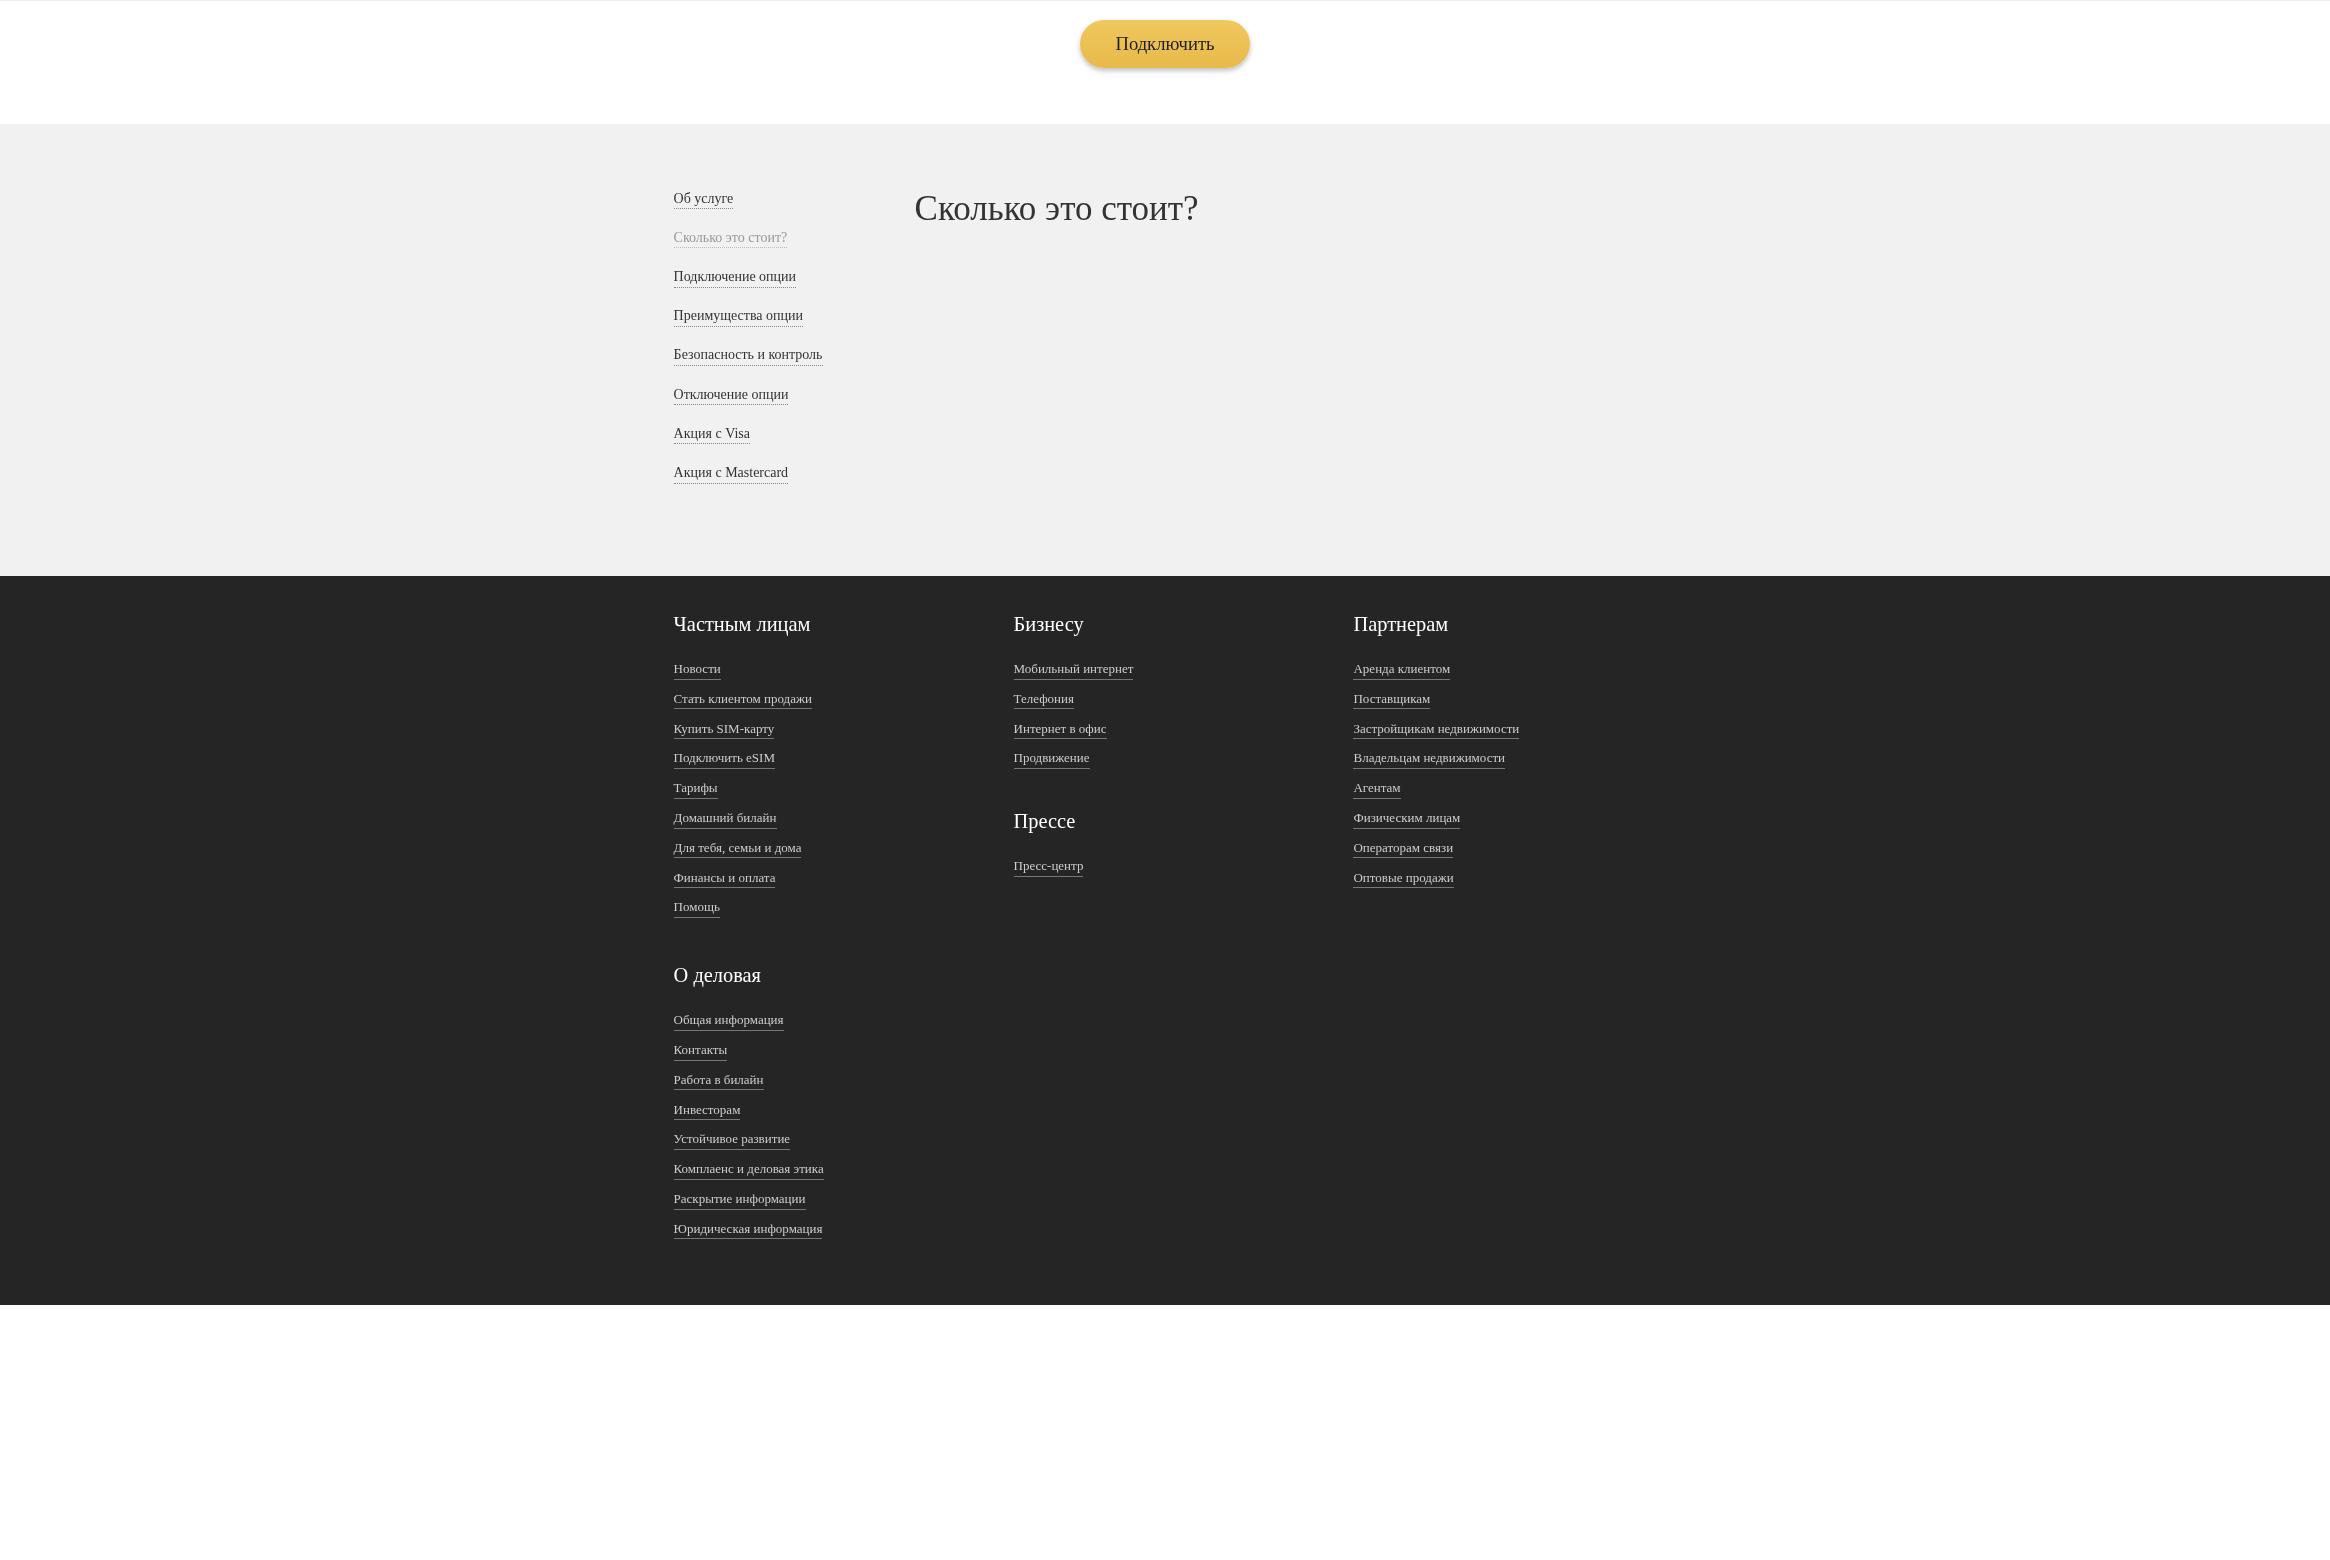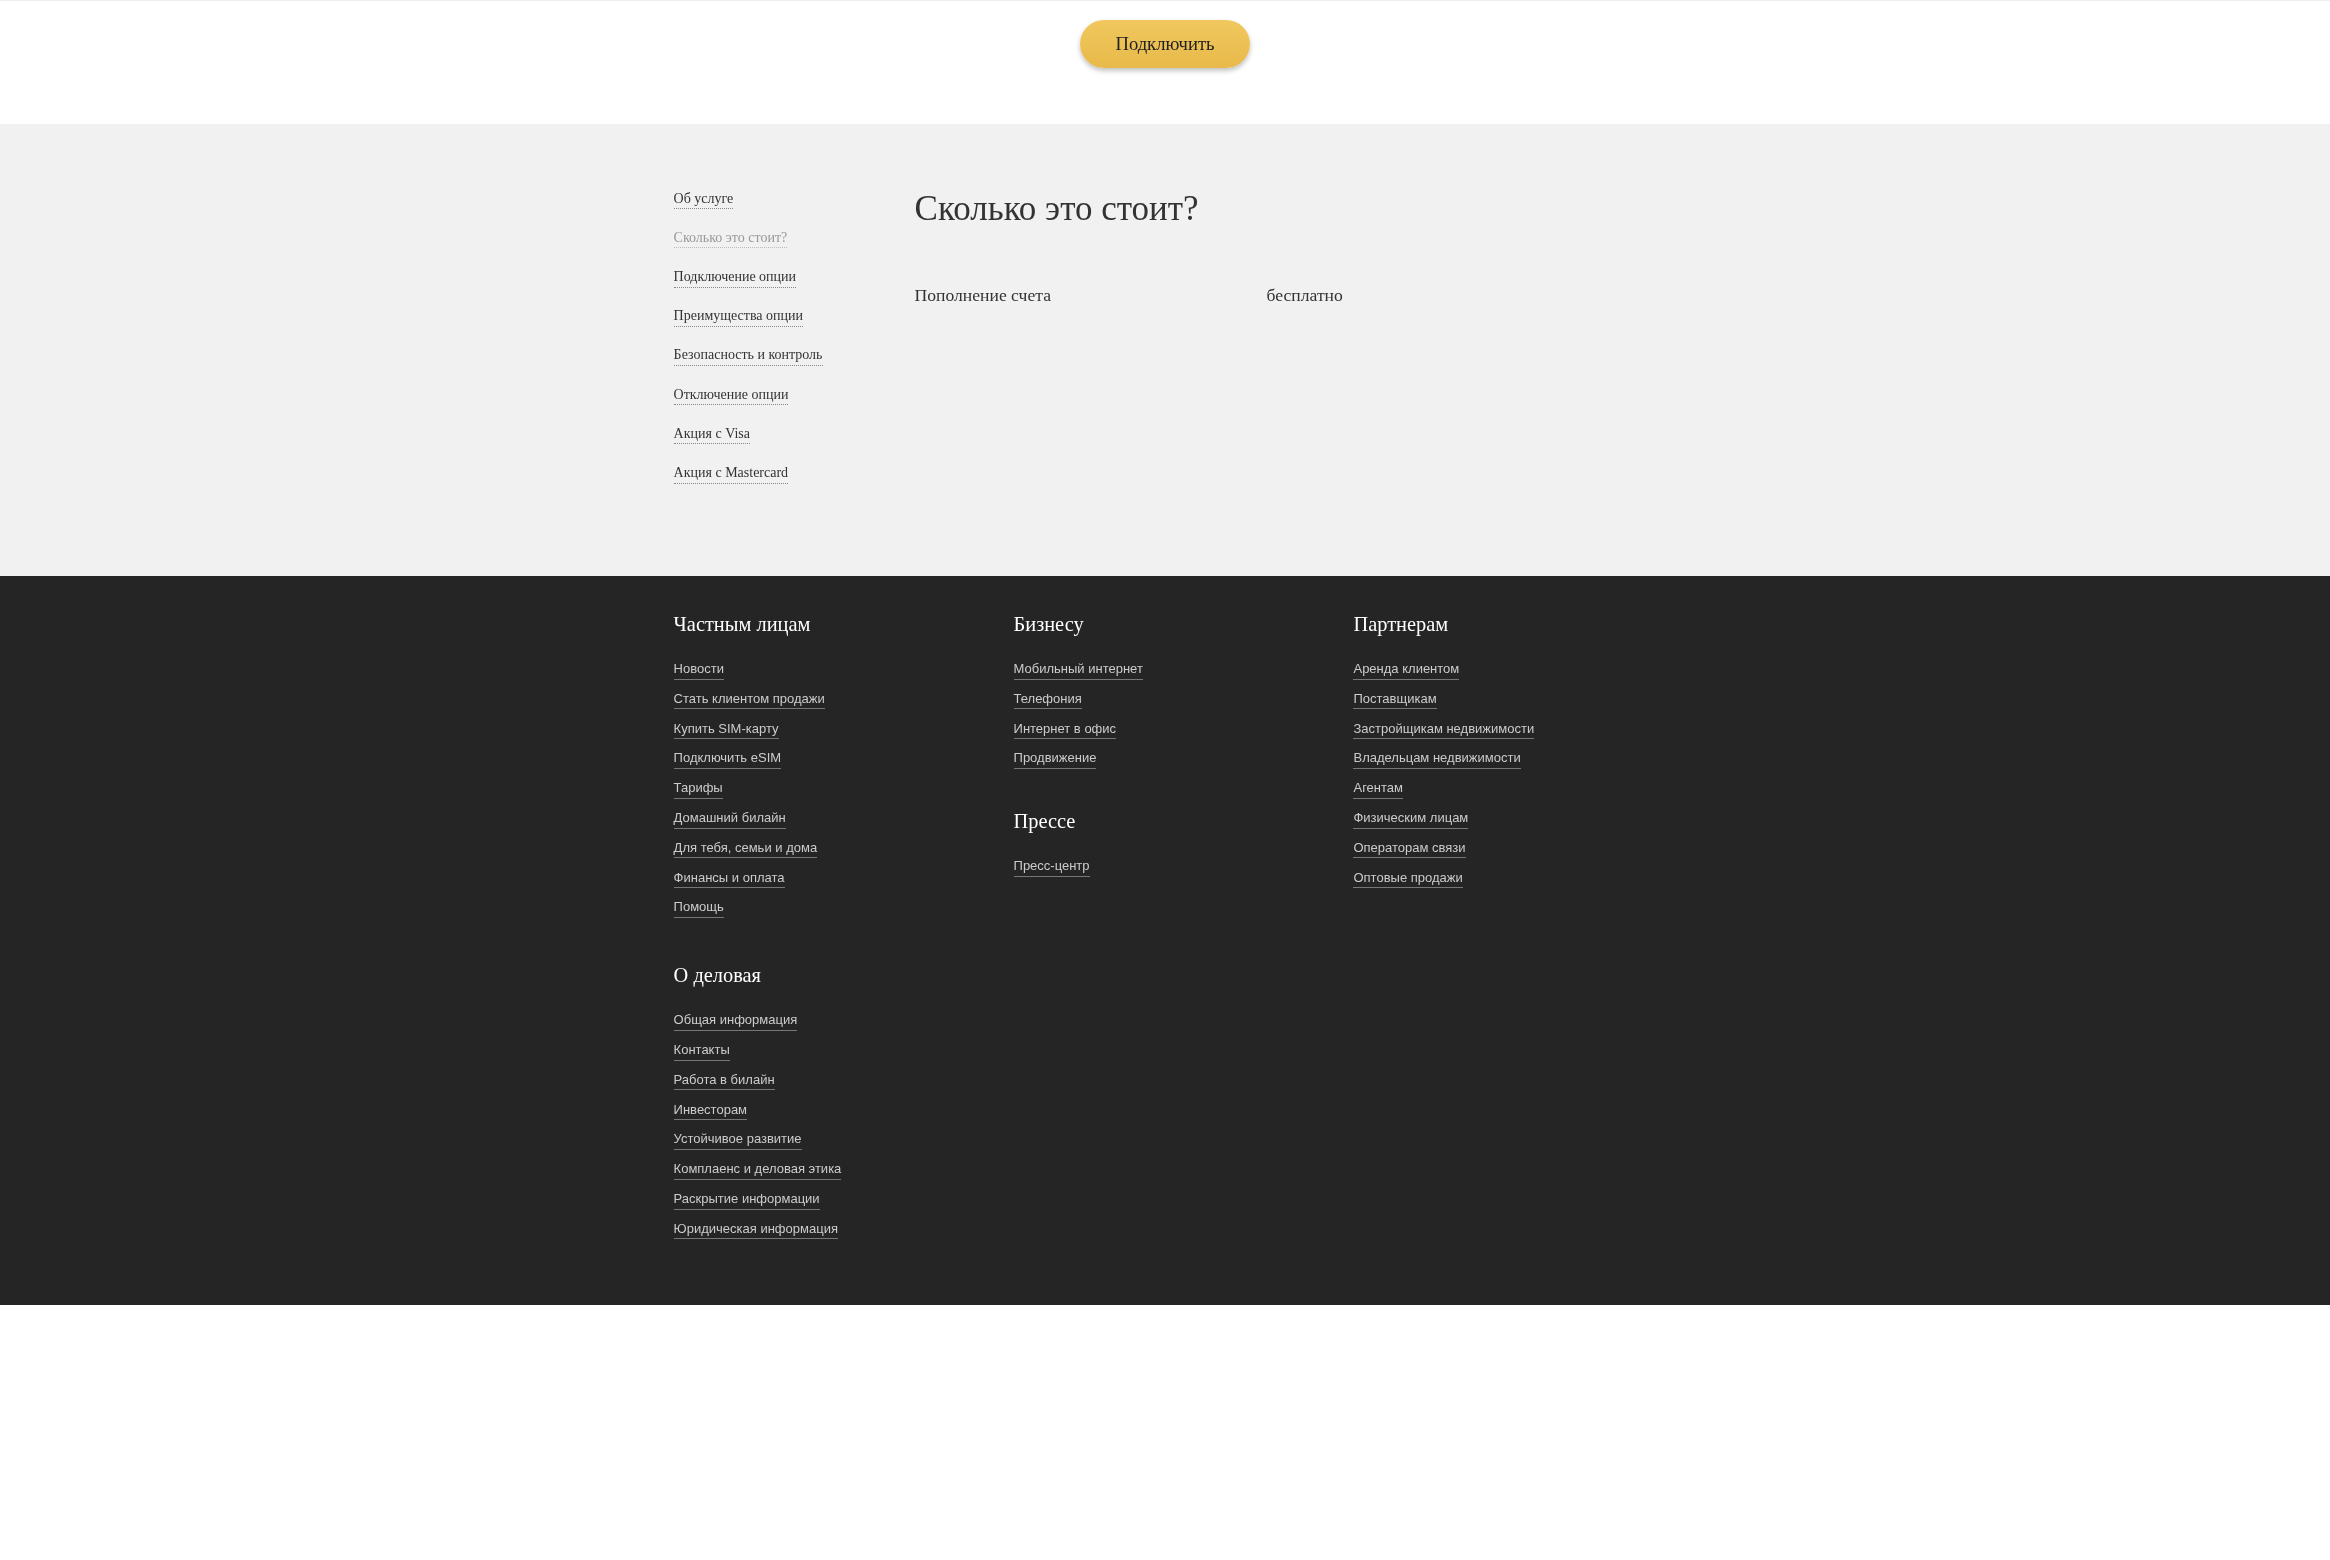--- a/index.html
+++ b/index.html
@@ -101,21 +101,21 @@
   }
   .footer-col .sub-heading {
     font-size: 20.4px;
     font-weight: normal;
     color: #fff;
     margin: 32px 0 23px;
     font-family: Georgia, serif;
   }
   .footer-link {
     display: inline-block;
-    font-family: Liberation Sans, sans-serif;
+    font-family: Liberation Serif, serif;
     font-size: 13px;
     color: #ccc;
     border-bottom: 0.9px solid #777;
     margin-bottom: 9.3px;
     cursor: pointer;
     line-height: 1.5;
   }
   .footer-link-row { display: block; }
 </style>
 </head>
@@ -133,24 +133,20 @@
         <span class="sidebar-row"><span class="sidebar-item">Подключение опции</span></span>
         <span class="sidebar-row"><span class="sidebar-item">Преимущества опции</span></span>
         <span class="sidebar-row"><span class="sidebar-item">Безопасность и контроль</span></span>
         <span class="sidebar-row"><span class="sidebar-item">Отключение опции</span></span>
         <span class="sidebar-row"><span class="sidebar-item">Акция с Visa</span></span>
         <span class="sidebar-row"><span class="sidebar-item">Акция с Mastercard</span></span>
       </nav>
     <div class="content">
       <h1>Сколько это стоит?</h1>
       <div id="price-rows">
-          <div class="price-row">
-            <div class="price-label">Пополнение счета</div>
-            <div class="price-value">бесплатно</div>
-          </div>
         </div>
     </div>
   </div>
 </div>
 
 <footer class="footer">
   <div class="footer-container" id="footer-container">
       <div class="footer-col">
         <h2>Частным лицам</h2>
         <span class="footer-link-row"><span class="footer-link">Новости</span></span>

